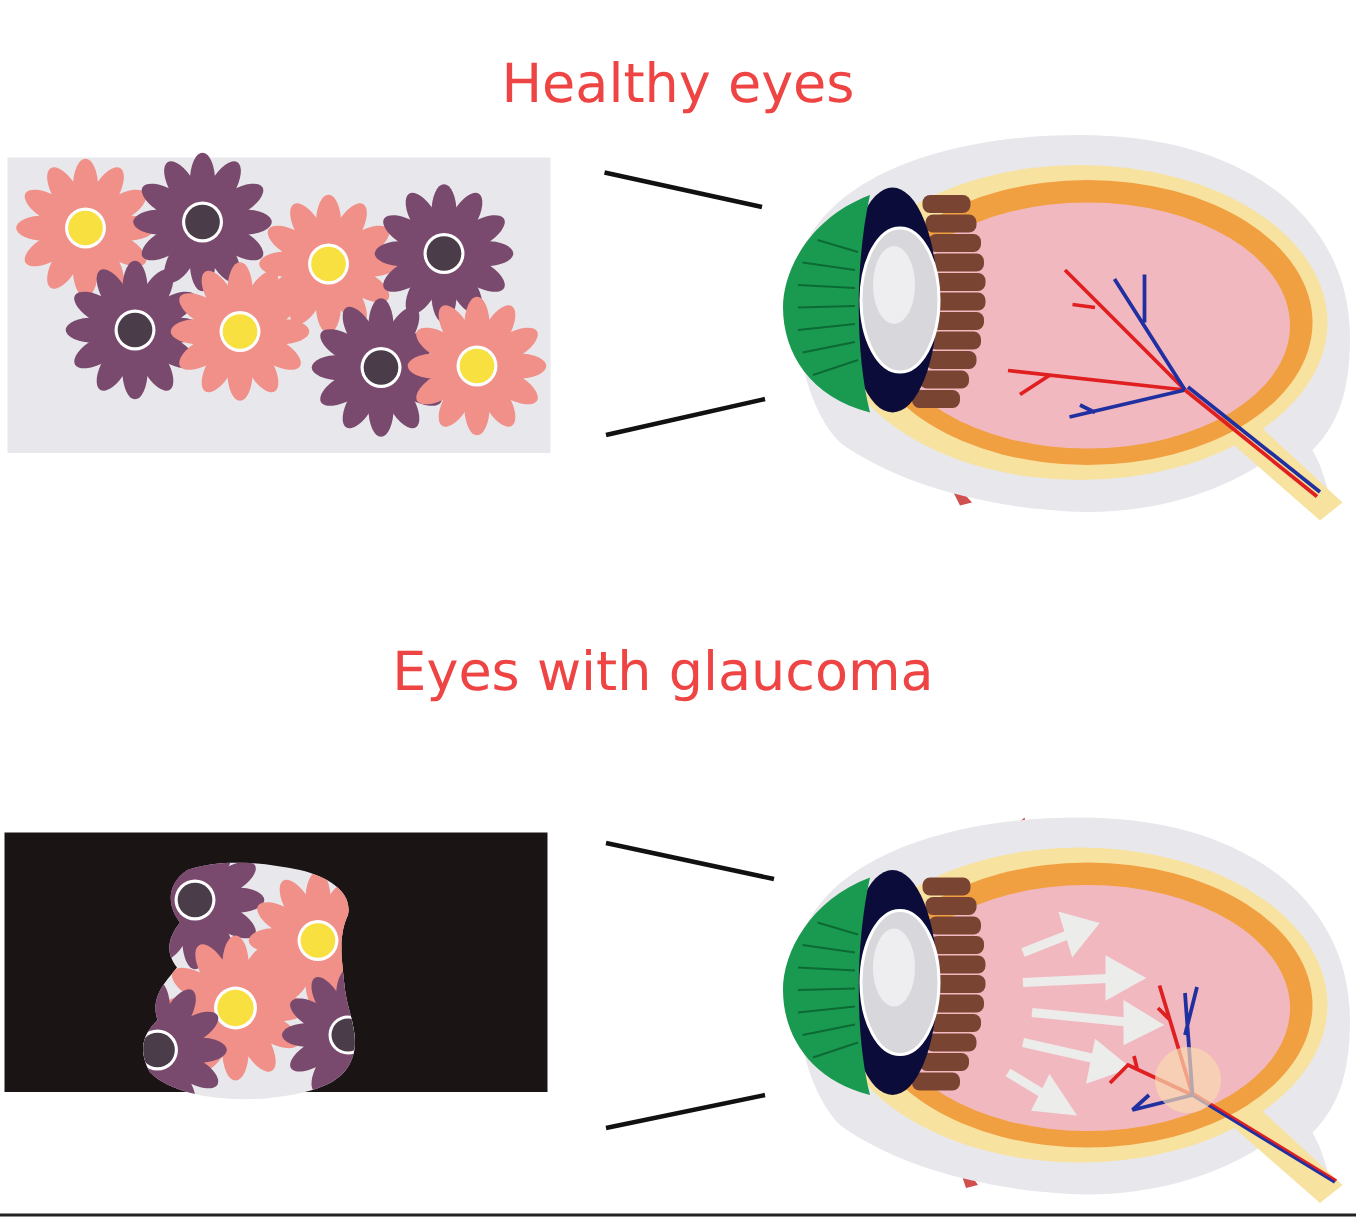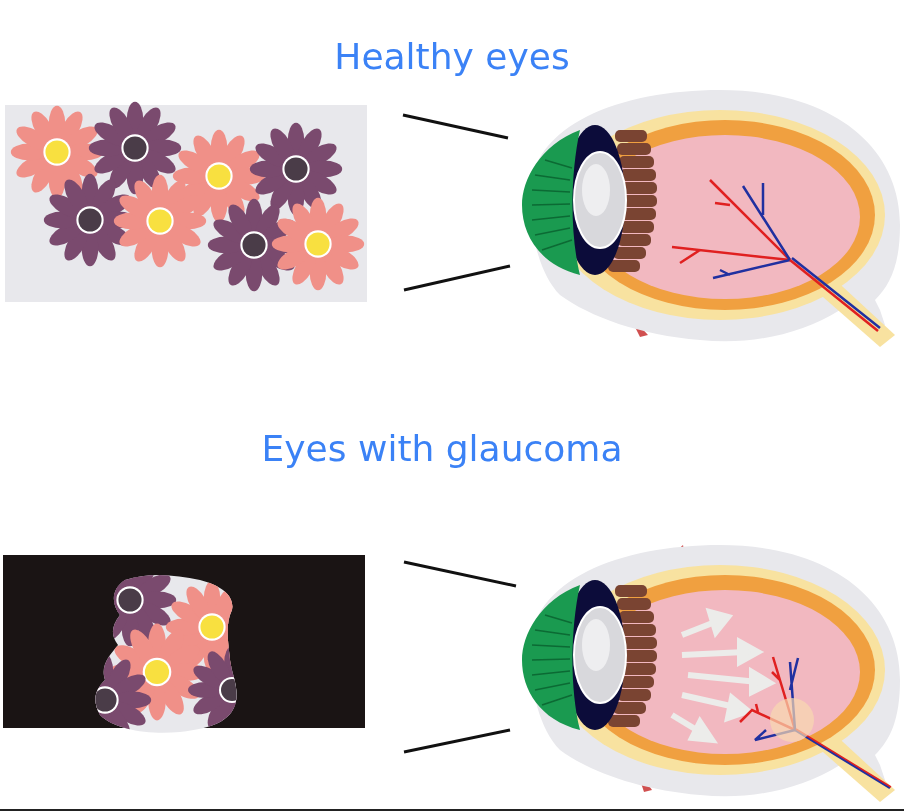--- a/index.html
+++ b/index.html
@@ -1,17 +1,17 @@
 <!DOCTYPE html>
 <html><head>
 <meta charset="utf-8">
 <style>
   html, body { margin:0; padding:0; background:#ffffff; }
   body { width:904px; height:812px; position:relative; overflow:hidden; font-family:"DejaVu Sans", sans-serif; }
-  .title { position:absolute; font-size:36px; color:#3b82f6; left:0; width:904px; text-align:center; letter-spacing:0px; }
+  .title { position:absolute; font-size:36px; color:#ef4444; left:0; width:904px; text-align:center; letter-spacing:0px; }
   .t1 { top:36px; left:0; width:904px; }
   .t2 { top:428px; left:-10px; width:904px; }
   svg { position:absolute; left:0; top:0; }
 </style>
 </head>
 <body>
 
 <div class="title t1">Healthy eyes</div>
 <div class="title t2">Eyes with glaucoma</div>
 

